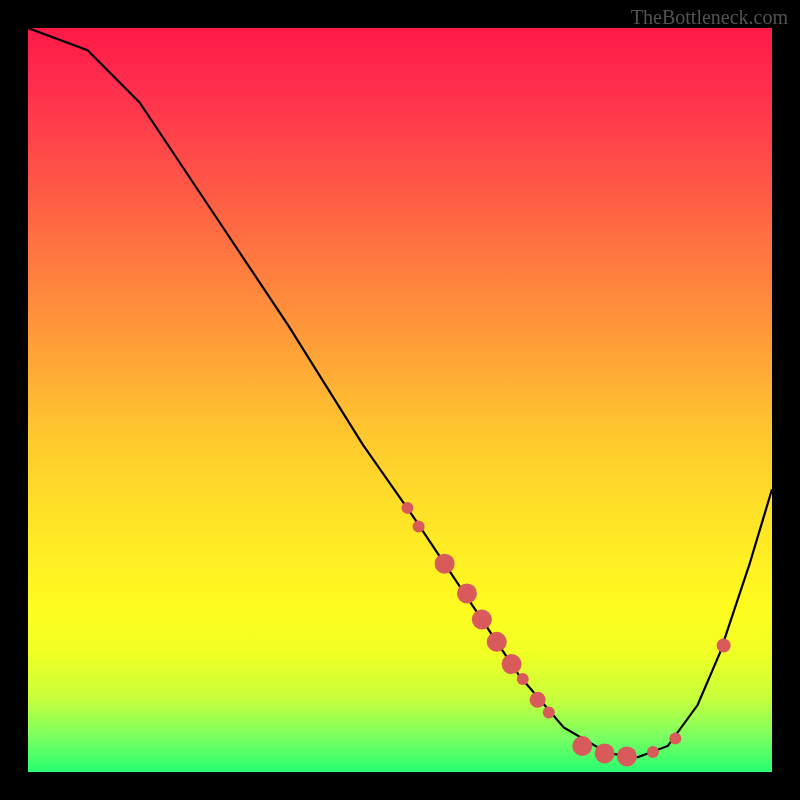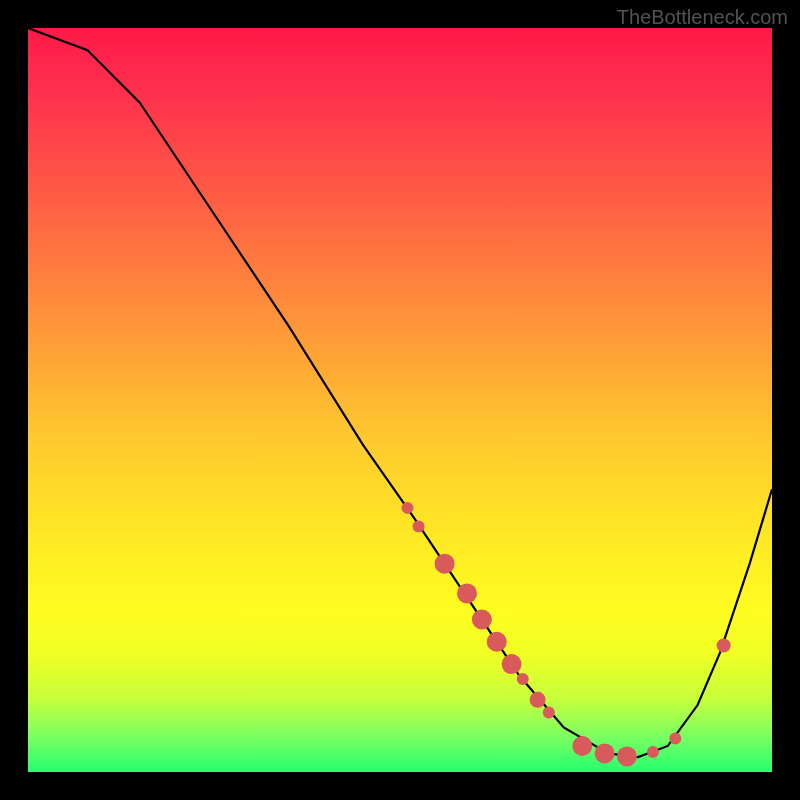--- a/index.html
+++ b/index.html
@@ -11,20 +11,21 @@
       font-family: Arial, sans-serif;
     }
     .watermark {
       position: absolute;
       top: 6px;
       right: 12px;
       color: #535353;
       font-size: 20px;
       font-weight: 500;
       z-index: 10;
+      font-family: Liberation Serif, serif;
     }
     .chart-frame {
       position: absolute;
       top: 28px;
       left: 28px;
       width: 744px;
       height: 744px;
       background: linear-gradient(to bottom,
         #ff1a47 0%,
         #ff2e4e 8%,

